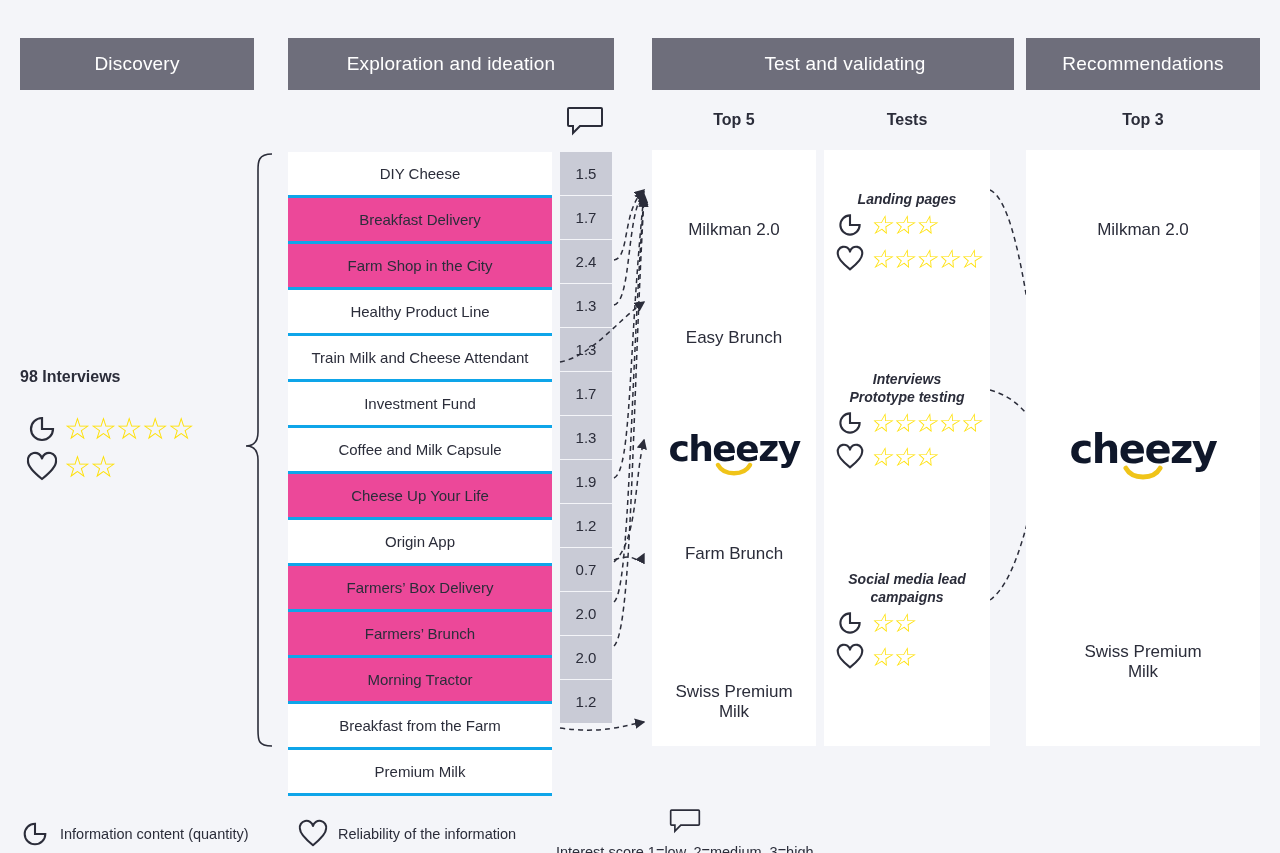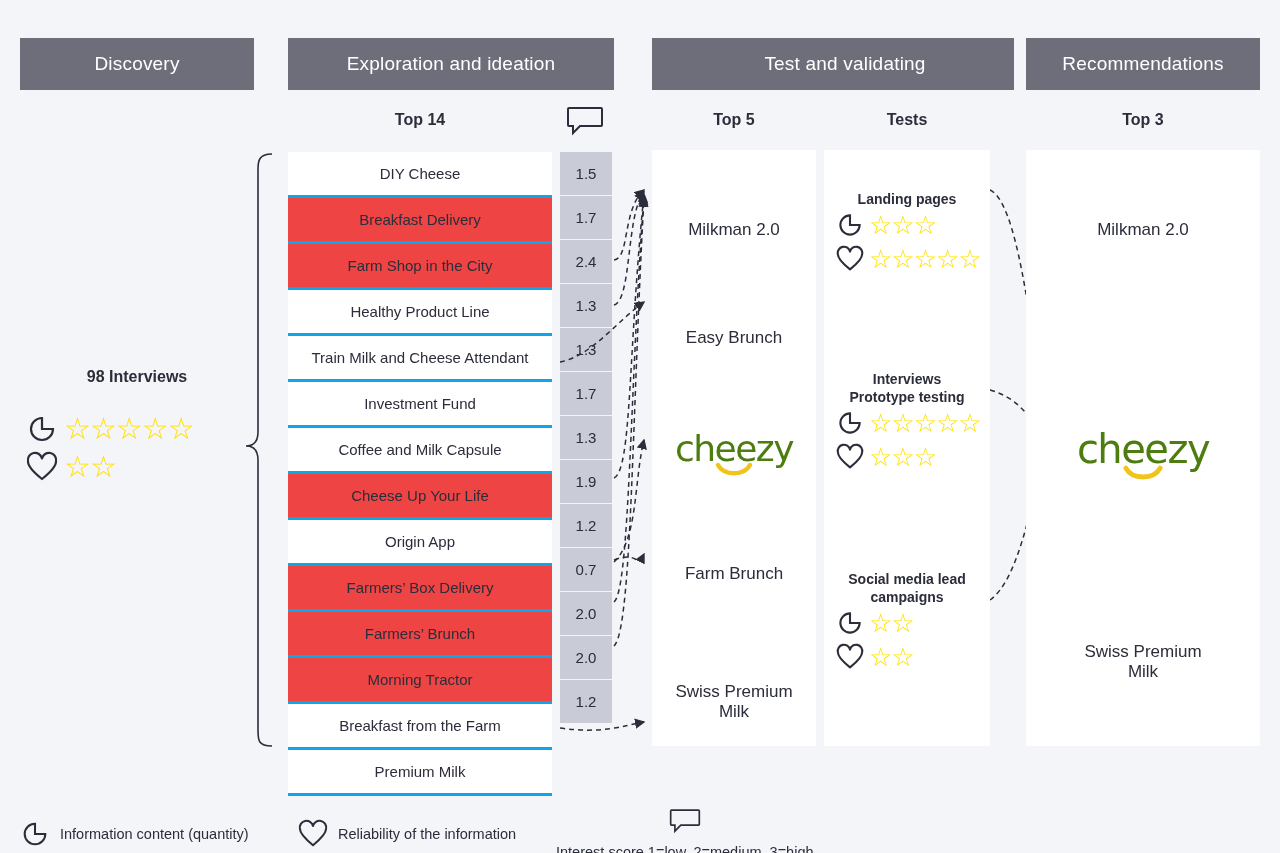--- a/index.html
+++ b/index.html
@@ -59,21 +59,21 @@
     width: 38px;
     height: 30px;
   }
 
   
   #interviews-label {
     position: absolute;
     left: 20px;
     top: 368px;
     width: 234px;
-    text-align: center;
+    text-align: left;
     font-size: 16px;
     font-weight: bold;
   }
   #discovery-ratings {
     position: absolute;
     left: 26px;
     top: 410px;
     width: 230px;
   }
   .rating-row {
@@ -105,21 +105,21 @@
   .idea-row {
     height: 43px;
     display: flex;
     align-items: center;
     justify-content: center;
     background: #ffffff;
     border-bottom: 3px solid #0ea5e9;
     font-size: 15px;
     color: #2b2d3a;
   }
-  .idea-row.hl { background: #ef4444; }
+  .idea-row.hl { background: #ec4899; }
   #score-list {
     position: absolute;
     left: 560px;
     top: 152px;
     width: 52px;
   }
   .score-row {
     height: 43px;
     display: flex;
     align-items: center;
@@ -149,37 +149,37 @@
     line-height: 1.2;
   }
   
   .cheezy {
     position: absolute;
     width: 100%;
     text-align: center;
   }
   .cheezy .word {
     font-family: "DejaVu Sans", sans-serif;
-    font-weight: normal;
+    font-weight: bold;
     font-size: 36px;
     letter-spacing: -1.5px;
-    color: #4d7c0f;
+    color: #0f172a;
     position: relative;
     display: inline-block;
   }
   .cheezy.big .word { font-size: 40px; }
   .smile {
     position: absolute;
     left: 50%;
     transform: translateX(-50%);
     margin-top: -6px;
   }
 
   
-  .test-block { position: absolute; width: 166px; }
+  .test-block { position: absolute; width: 166px; font-style: italic; }
   .test-title {
     text-align: center;
     font-size: 14px;
     font-weight: bold;
     line-height: 1.3;
     color: #2b2d3a;
   }
   .test-rating {
     display: flex;
     align-items: center;
@@ -216,21 +216,20 @@
 </head>
 <body>
 
 <div class="stage">
 
   <div class="phase-header" id="phase-0">Discovery</div>
   <div class="phase-header" id="phase-1">Exploration and ideation</div>
   <div class="phase-header" id="phase-2">Test and validating</div>
   <div class="phase-header" id="phase-3">Recommendations</div>
 
-  <div class="col-title" id="title-top14">Top 14</div>
   <div class="col-title" id="title-top5">Top 5</div>
   <div class="col-title" id="title-tests">Tests</div>
   <div class="col-title" id="title-top3">Top 3</div>
 
   <div id="bubble-icon">
     <svg width="38" height="30" viewBox="0 0 38 30">
       <path class="ink" stroke-width="2" d="M3 2 H35 A1 1 0 0 1 36 3 V19 A1 1 0 0 1 35 20 H14 L7 27 V20 H3 A1 1 0 0 1 2 19 V3 A1 1 0 0 1 3 2 Z"></path>
     </svg>
   </div>
 
@@ -387,21 +386,21 @@
     <div class="panel-item" style="top:70px;">Milkman 2.0</div>
     <div class="panel-item" style="top:178px;">Easy Brunch</div>
     <div class="cheezy" style="top:278px;">
       <span class="word">cheezy</span>
       <div class="smile">
         <svg width="36" height="14" viewBox="0 0 36 14">
           <path d="M2 2 C 8 13 28 13 34 2" stroke="#f0c419" stroke-width="4.5" fill="none" stroke-linecap="round"></path>
         </svg>
       </div>
     </div>
-    <div class="panel-item" style="top:414px;">Farm Brunch</div>
+    <div class="panel-item" style="top:394px;">Farm Brunch</div>
     <div class="panel-item" style="top:532px; white-space:pre-line;">Swiss Premium
 Milk</div>
   </div>
 
   <div class="panel" id="panel-tests">
 
     <div class="test-block" style="top:40px;">
       <div class="test-title" style="white-space:pre-line;">Landing pages</div>
       <div class="test-rating">
         <span>

